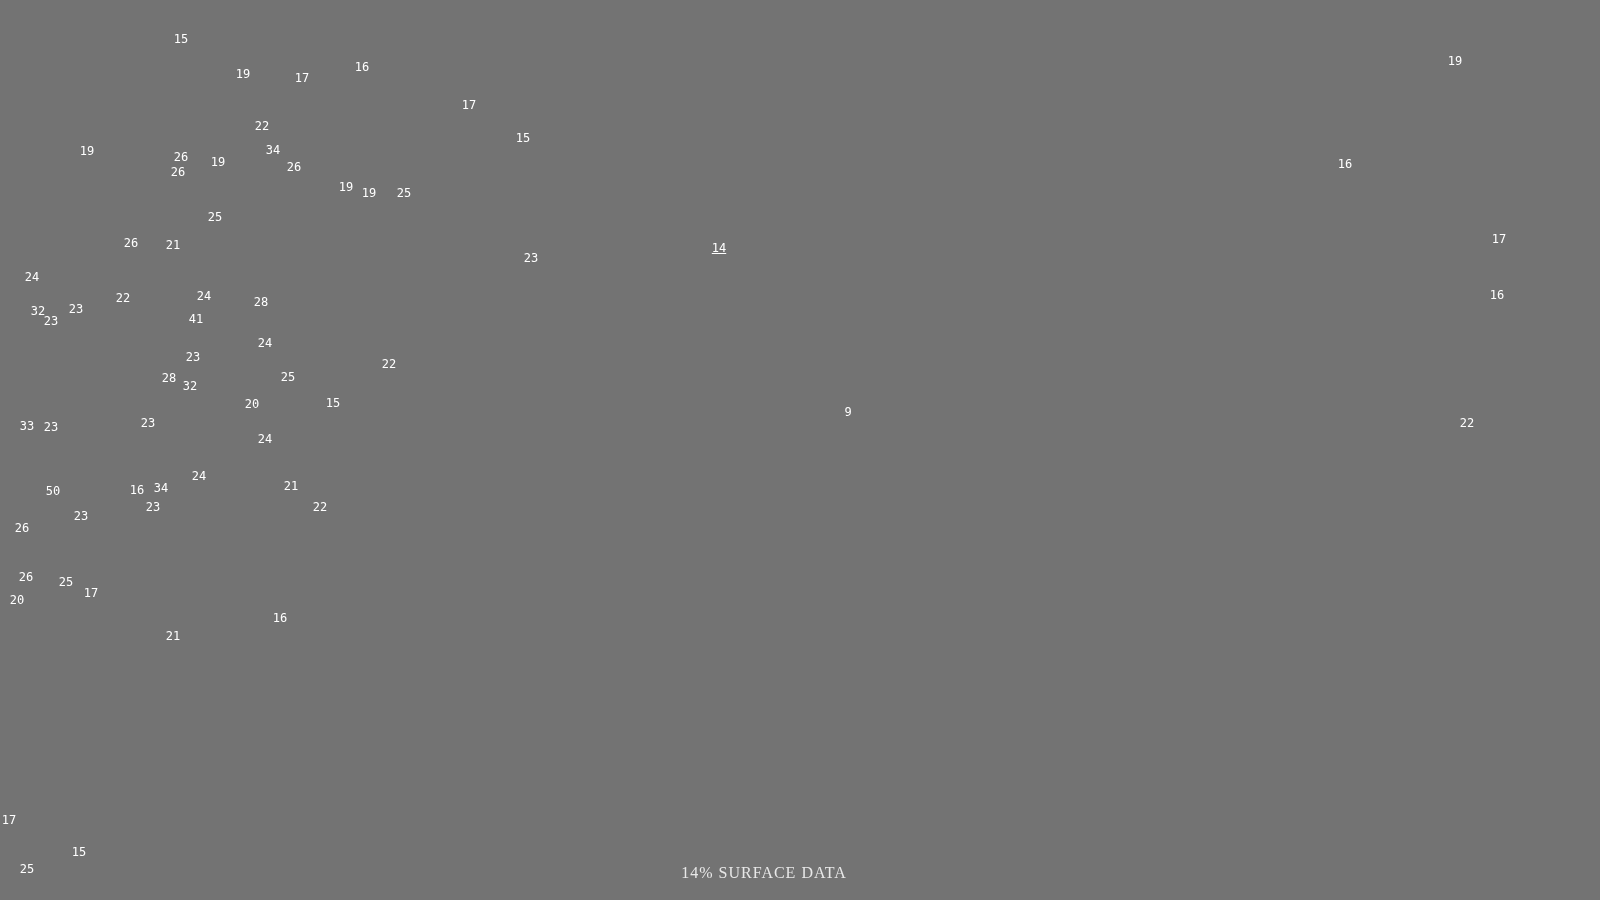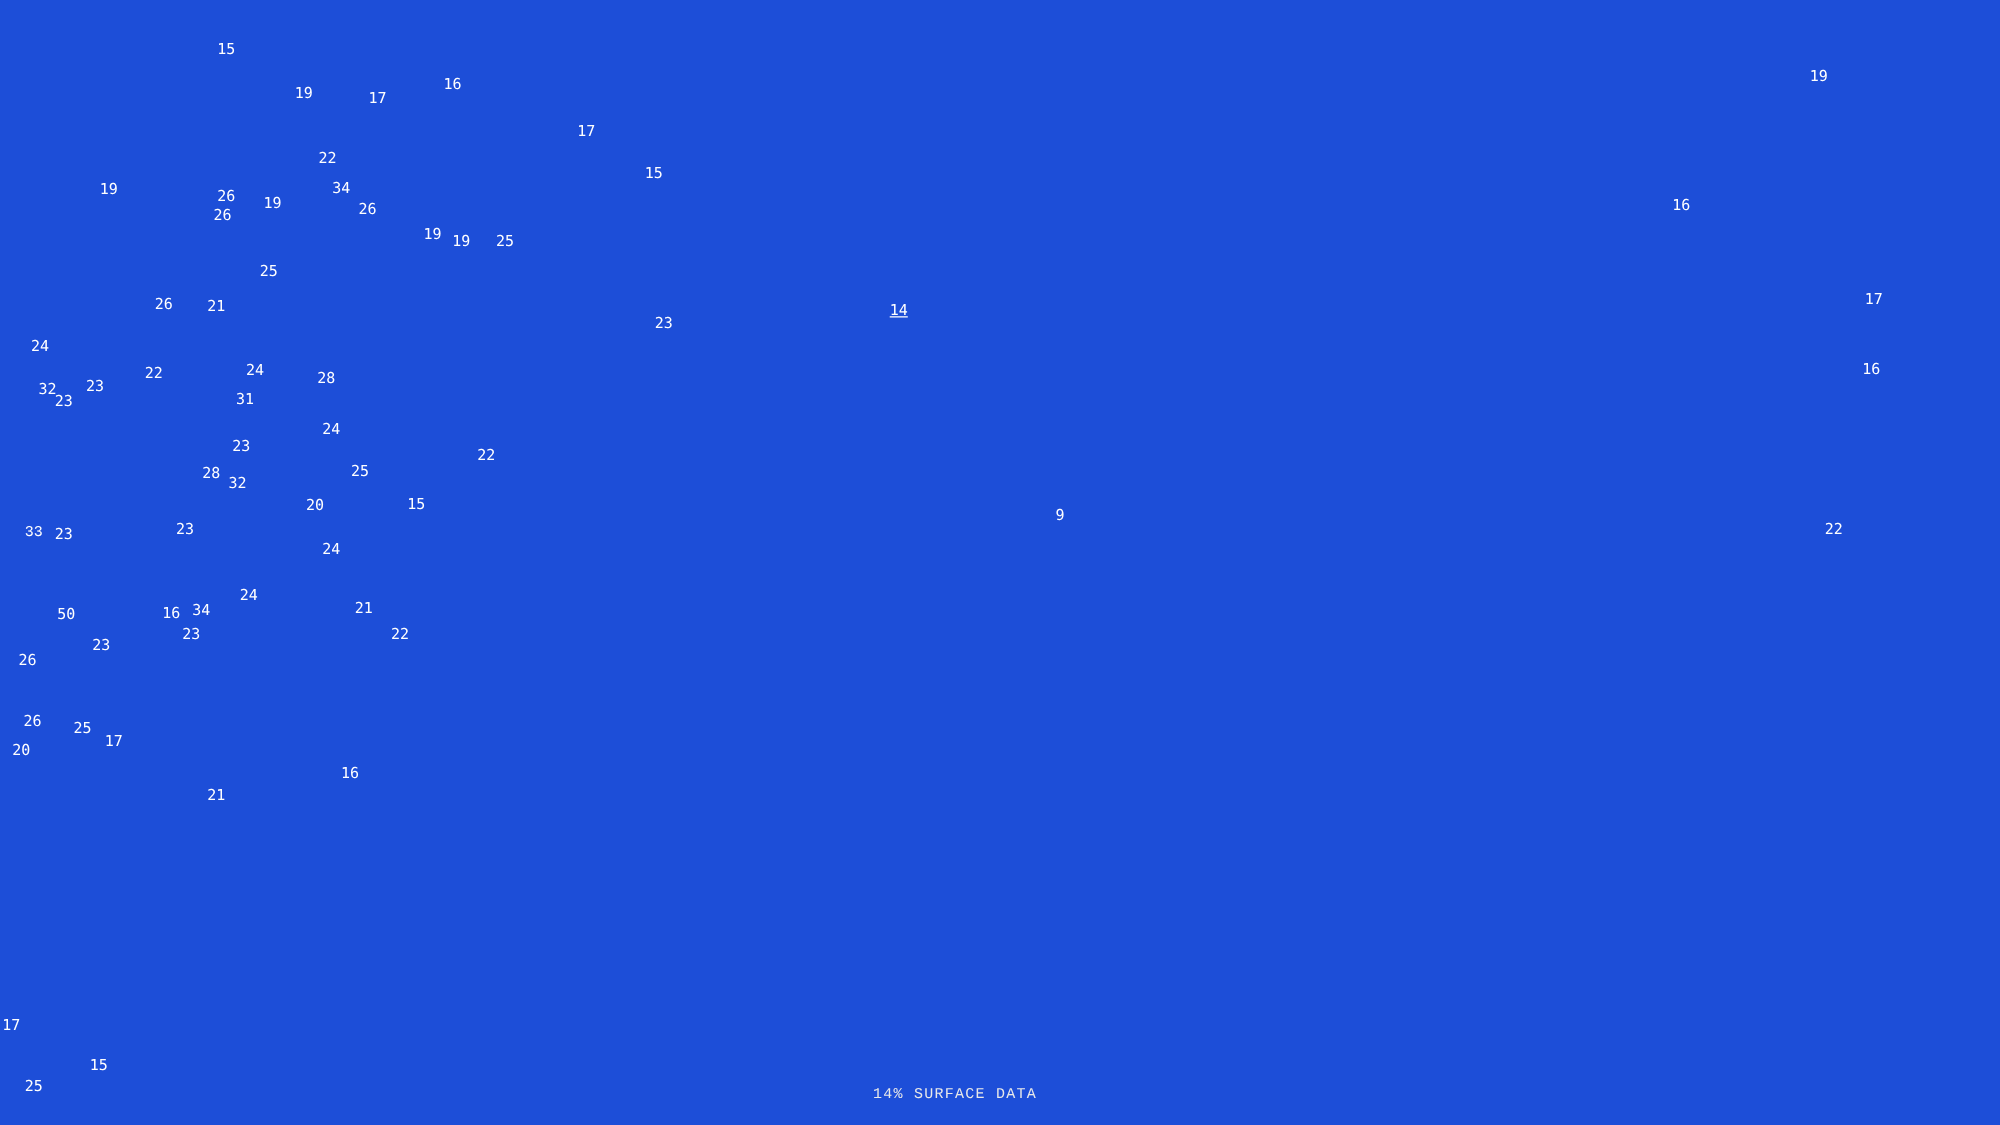--- a/index.html
+++ b/index.html
@@ -4,43 +4,43 @@
 <style>
   html, body {
     margin: 0;
     padding: 0;
     background: #000000;
   }
   #screen {
     position: relative;
     width: 1600px;
     height: 900px;
-    background: #1d4ed8;
+    background: #737373;
     overflow: hidden;
     font-family: "DejaVu Sans Mono", monospace;
   }
   .datum {
     position: absolute;
     color: #ffffff;
     font-family: "DejaVu Sans Mono", monospace;
     font-size: 12px;
     line-height: 12px;
     white-space: nowrap;
     letter-spacing: 0px;
     transform: translate(-50%, -50%);
   }
   #status-bar {
     position: absolute;
     left: 0;
     bottom: 18px;
     width: 1528px;
     text-align: center;
     color: #e8e8e8;
-    font-family: Liberation Mono, monospace;
-    font-size: 12px;
+    font-family: Liberation Serif, serif;
+    font-size: 16px;
     letter-spacing: 1px;
     white-space: nowrap;
   }
 </style>
 </head>
 <body>
 
 <div id="screen">
   <div id="datapoints">
       <div class="datum" style="left: 181px; top: 39px;">15</div>
@@ -63,32 +63,32 @@
       <div class="datum" style="left: 131px; top: 243px;">26</div>
       <div class="datum" style="left: 173px; top: 245px;">21</div>
       <div class="datum" style="left: 531px; top: 258px;">23</div>
       <div class="datum" style="left: 719px; top: 248px; text-decoration: underline;">14</div>
       <div class="datum" style="left: 32px; top: 277px;">24</div>
       <div class="datum" style="left: 38px; top: 311px;">32</div>
       <div class="datum" style="left: 51px; top: 321px;">23</div>
       <div class="datum" style="left: 76px; top: 309px;">23</div>
       <div class="datum" style="left: 123px; top: 298px;">22</div>
       <div class="datum" style="left: 204px; top: 296px;">24</div>
-      <div class="datum" style="left: 196px; top: 319px;">31</div>
+      <div class="datum" style="left: 196px; top: 319px;">41</div>
       <div class="datum" style="left: 261px; top: 302px;">28</div>
       <div class="datum" style="left: 265px; top: 343px;">24</div>
       <div class="datum" style="left: 193px; top: 357px;">23</div>
       <div class="datum" style="left: 169px; top: 378px;">28</div>
       <div class="datum" style="left: 190px; top: 386px;">32</div>
       <div class="datum" style="left: 288px; top: 377px;">25</div>
       <div class="datum" style="left: 389px; top: 364px;">22</div>
       <div class="datum" style="left: 252px; top: 404px;">20</div>
       <div class="datum" style="left: 333px; top: 403px;">15</div>
       <div class="datum" style="left: 848px; top: 412px;">9</div>
-      <div class="datum" style="left: 27px; top: 426px; font-family: Liberation Mono, monospace;">33</div>
+      <div class="datum" style="left: 27px; top: 426px;">33</div>
       <div class="datum" style="left: 51px; top: 427px;">23</div>
       <div class="datum" style="left: 148px; top: 423px;">23</div>
       <div class="datum" style="left: 265px; top: 439px;">24</div>
       <div class="datum" style="left: 199px; top: 476px;">24</div>
       <div class="datum" style="left: 53px; top: 491px;">50</div>
       <div class="datum" style="left: 137px; top: 490px;">16</div>
       <div class="datum" style="left: 161px; top: 488px;">34</div>
       <div class="datum" style="left: 153px; top: 507px;">23</div>
       <div class="datum" style="left: 81px; top: 516px;">23</div>
       <div class="datum" style="left: 291px; top: 486px;">21</div>

